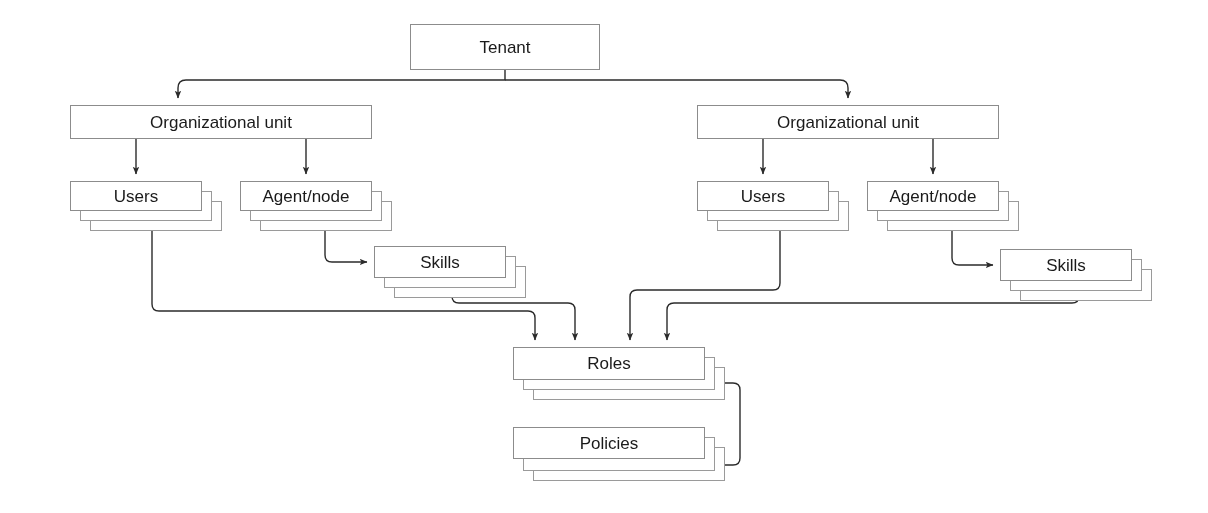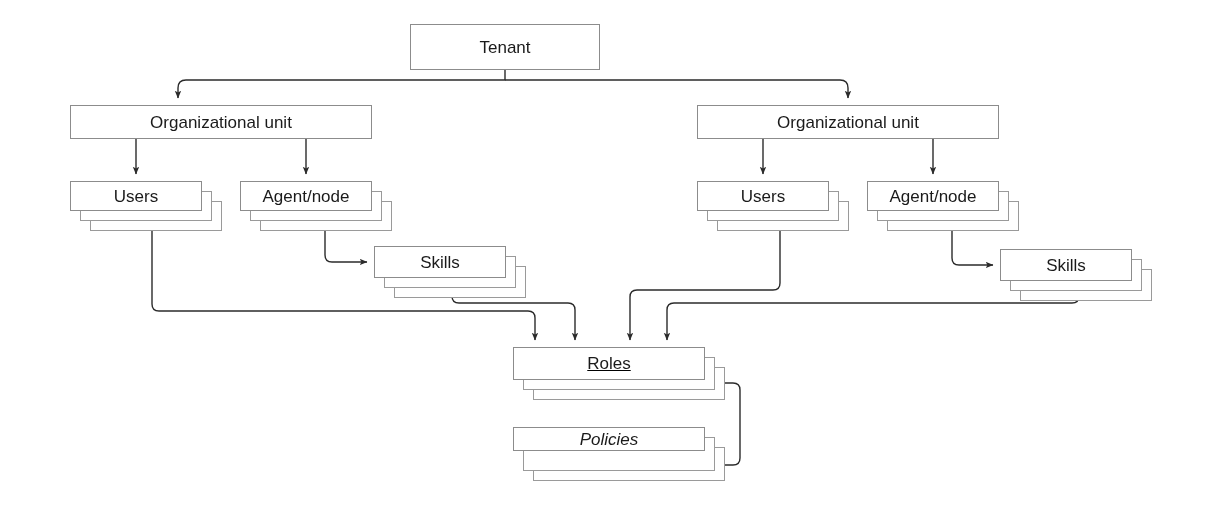--- a/index.html
+++ b/index.html
@@ -152,26 +152,26 @@
     <div class="box" style="left:1020px; top:269px; width:132px; height:32px;"></div>
     <div class="box" style="left:1010px; top:259px; width:132px; height:32px;"></div>
     <div class="box front" style="left:1000px; top:249px; width:132px; height:32px;">
       <span class="label">Skills</span>
     </div>
   </div>
 
   <div class="node">
     <div class="box" style="left:533px; top:367px; width:192px; height:33px;"></div>
     <div class="box" style="left:523px; top:357px; width:192px; height:33px;"></div>
-    <div class="box front" style="left:513px; top:347px; width:192px; height:33px;text-decoration:underline;">
+    <div class="box front" style="left:513px; top:347px; width:192px; height:33px;">
       <span class="label">Roles</span>
     </div>
   </div>
 
   <div class="node">
     <div class="box" style="left:533px; top:447px; width:192px; height:34px;"></div>
     <div class="box" style="left:523px; top:437px; width:192px; height:34px;"></div>
-    <div class="box front" style="left:513px; top:427px; width:192px; height:24px;font-style:italic;">
+    <div class="box front" style="left:513px; top:427px; width:192px; height:32px;">
       <span class="label">Policies</span>
     </div>
   </div>
 
 </div>
 
 </body></html>

